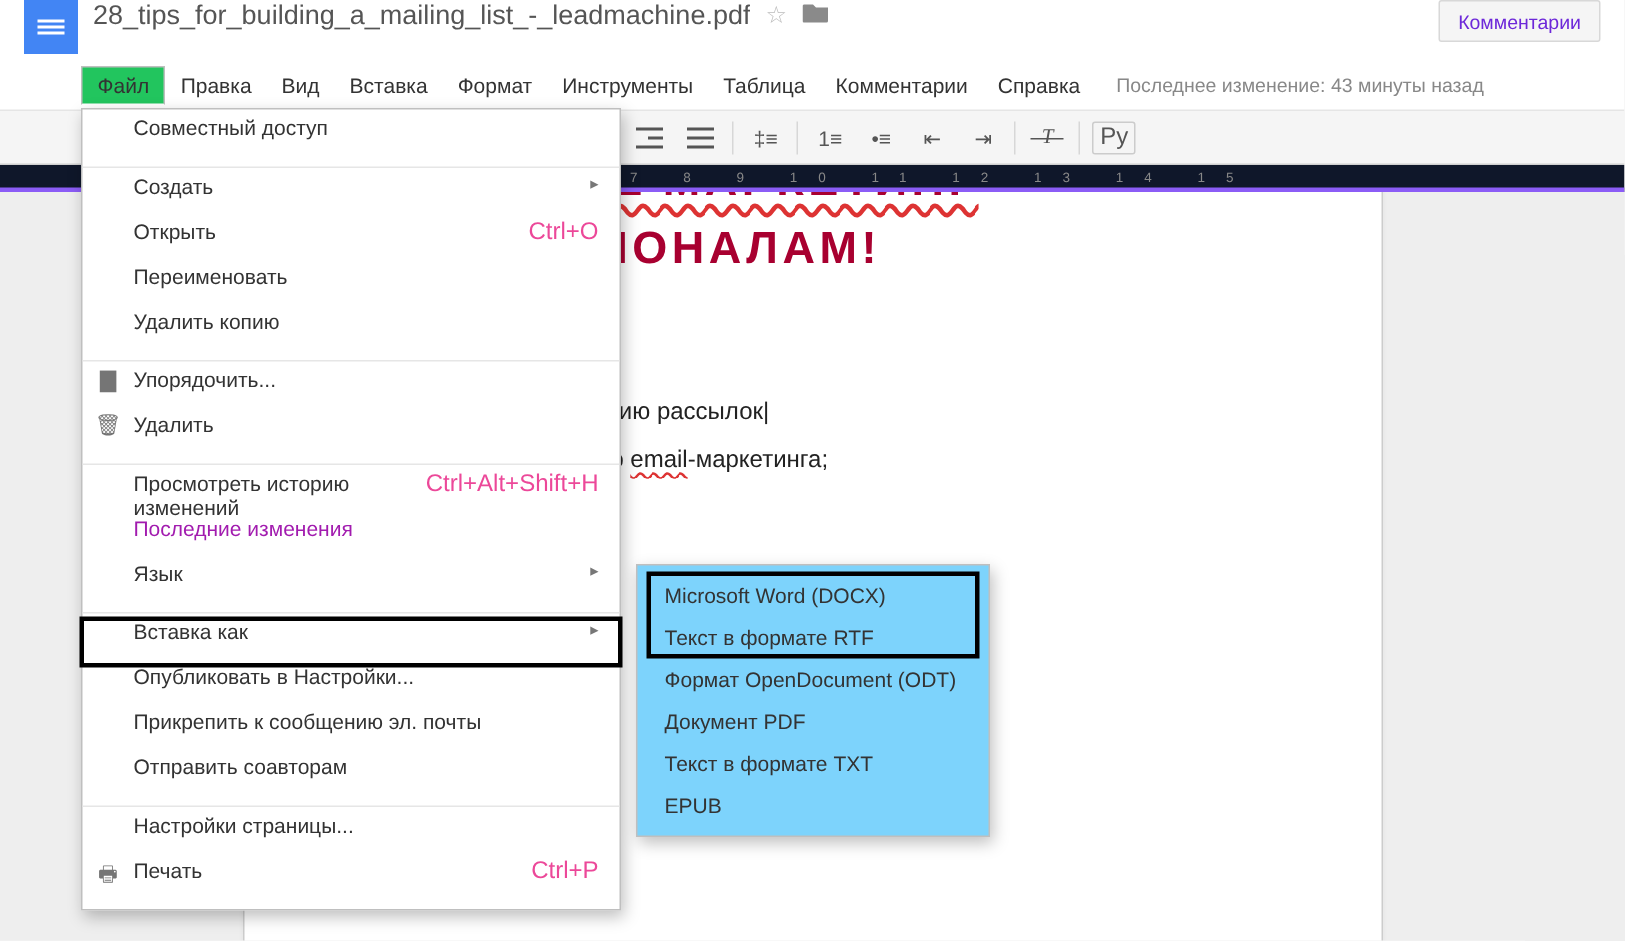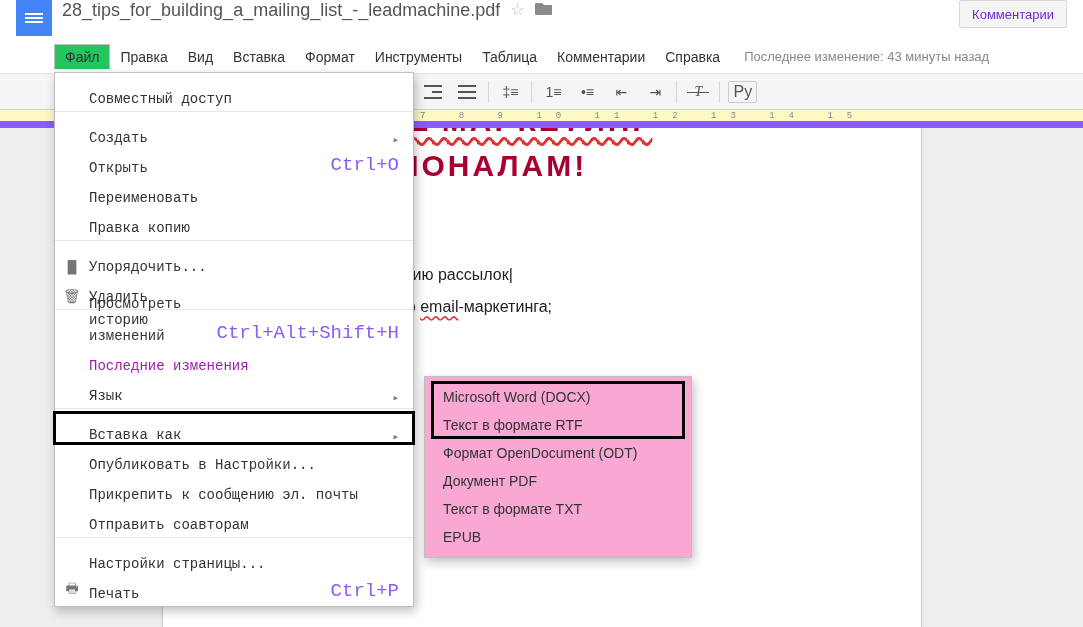--- a/index.html
+++ b/index.html
@@ -34,44 +34,44 @@
   .tcolor { display: inline-flex; flex-direction: column; align-items: center; width: 26px; height: 26px; cursor: pointer; }
   .tcolor .A { font-size: 14px; line-height: 14px; }
   .tcolor .bar { width: 16px; height: 3px; background: #a00; margin-top: 2px; }
   .align-ic, .list-ic, .indent-ic { width: 18px; height: 14px; display: flex; flex-direction: column; justify-content: space-between; }
   .align-ic span { height: 2px; background: #555; display: block; }
   .tfx { font-style: italic; font-family: serif; position: relative; }
   .tfx .strike { position: absolute; left: 2px; right: 2px; top: 50%; height: 1px; background: #555; }
   .py { border: 1px solid #ccc; border-radius: 2px; padding: 1px 4px; font-size: 16px; }
 
   
-  .ruler { height: 18px; background: #fef9c3; border-bottom: 7px solid #8b5cf6; padding-left: 420px; font-size: 9px; color: #888; white-space: nowrap; display: flex; align-items: center; letter-spacing: 14px; font-family: Liberation Mono, monospace; }
+  .ruler { height: 18px; background: #0f172a; border-bottom: 3px solid #8b5cf6; padding-left: 420px; font-size: 9px; color: #888; white-space: nowrap; display: flex; align-items: center; letter-spacing: 14px; }
 
   
   .doc-viewport { position: absolute; top: 128px; bottom: 0; left: 0; right: 0; background: #eee; display: flex; justify-content: center; overflow: hidden; }
   .page { width: 760px; background: #fff; border: 1px solid #ccc; box-shadow: 0 0 4px rgba(0,0,0,.05); padding: 0 60px 40px; min-height: 900px; margin-top: -26px; }
   .headline1 { font-size: 30px; font-weight: 700; color: #a80030; letter-spacing: 3px; line-height: 1.2; text-decoration: underline wavy #d33; text-underline-offset: 6px; }
   .headline2 { font-size: 30px; font-weight: 700; color: #a80030; letter-spacing: 3px; line-height: 1.5; margin-top: 4px; }
   .para { font-size: 16px; color: #222; margin-top: 14px; }
   .cursor-line::after { content: "|"; color: #222; animation: blink 1s step-end infinite; }
   @keyframes blink { 50% { opacity: 0; } }
   .redul { text-decoration: underline wavy #d33; text-underline-offset: 3px; }
 
   
   .menu { position: absolute; top: 72px; left: 54px; width: 360px; background: #fff; border: 1px solid #bfbfbf; box-shadow: 2px 4px 10px rgba(0,0,0,.25); z-index: 50; font-size: 14px; padding: 4px 0; }
-  .menu .row { display: flex; align-items: flex-end; height: 30px; padding: 0 14px 0 34px; color: #333; cursor: pointer; position: relative; font-family: Liberation Mono, monospace; }
+  .menu .row { display: flex; align-items: flex-start; height: 30px; padding: 0 14px 0 34px; color: #333; cursor: pointer; position: relative; }
   .menu .row.dis { color: #a21caf; cursor: default; }
-  .menu .row .shortcut { margin-left: auto; color: #8b5cf6; font-size: 19px; }
+  .menu .row .shortcut { margin-left: auto; color: #ec4899; font-size: 16px; }
   .menu .row .sub-arrow { margin-left: auto; color: #777; font-size: 11px; }
   .menu .row.highlight { outline: 3px solid #000; outline-offset: -1px; z-index: 1; }
   .menu hr { border: none; border-top: 1px solid #e6e6e6; margin: 4px 0; }
   .menu .row .ricon { position: absolute; left: 8px; width: 18px; text-align: center; color: #757575; font-size: 14px; }
 
   
-  .submenu { position: absolute; top: 376px; left: 424px; width: 268px; background: #f9a8d4; border: 1px solid #bfbfbf; box-shadow: 2px 4px 10px rgba(0,0,0,.25); z-index: 60; font-size: 14px; padding: 6px 0; }
+  .submenu { position: absolute; top: 376px; left: 424px; width: 236px; background: #7dd3fc; border: 1px solid #bfbfbf; box-shadow: 2px 4px 10px rgba(0,0,0,.25); z-index: 60; font-size: 14px; padding: 6px 0; }
   .submenu .srow { height: 28px; display: flex; align-items: center; padding: 0 18px; color: #333; cursor: pointer; }
   .submenu .boxed { position: absolute; left: 6px; right: 6px; top: 4px; height: 58px; border: 3px solid #000; pointer-events: none; }
 </style>
 </head>
 <body>
 
 <div class="titlebar">
   <div class="product-icon">
     <div>
         <span class="line"></span>
@@ -189,21 +189,21 @@
       <span class="sub-arrow">▸</span>
     </div>
   <div class="row">
       <span>Открыть</span>
       <span class="shortcut">Ctrl+O</span>
     </div>
   <div class="row">
       <span>Переименовать</span>
     </div>
   <div class="row">
-      <span>Правка копию</span>
+      <span>Удалить копию</span>
     </div>
   <hr>
   <div class="row">
       <span class="ricon">▇</span>
       <span>Упорядочить...</span>
     </div>
   <div class="row">
       <span class="ricon">🗑</span>
       <span>Удалить</span>
     </div>

